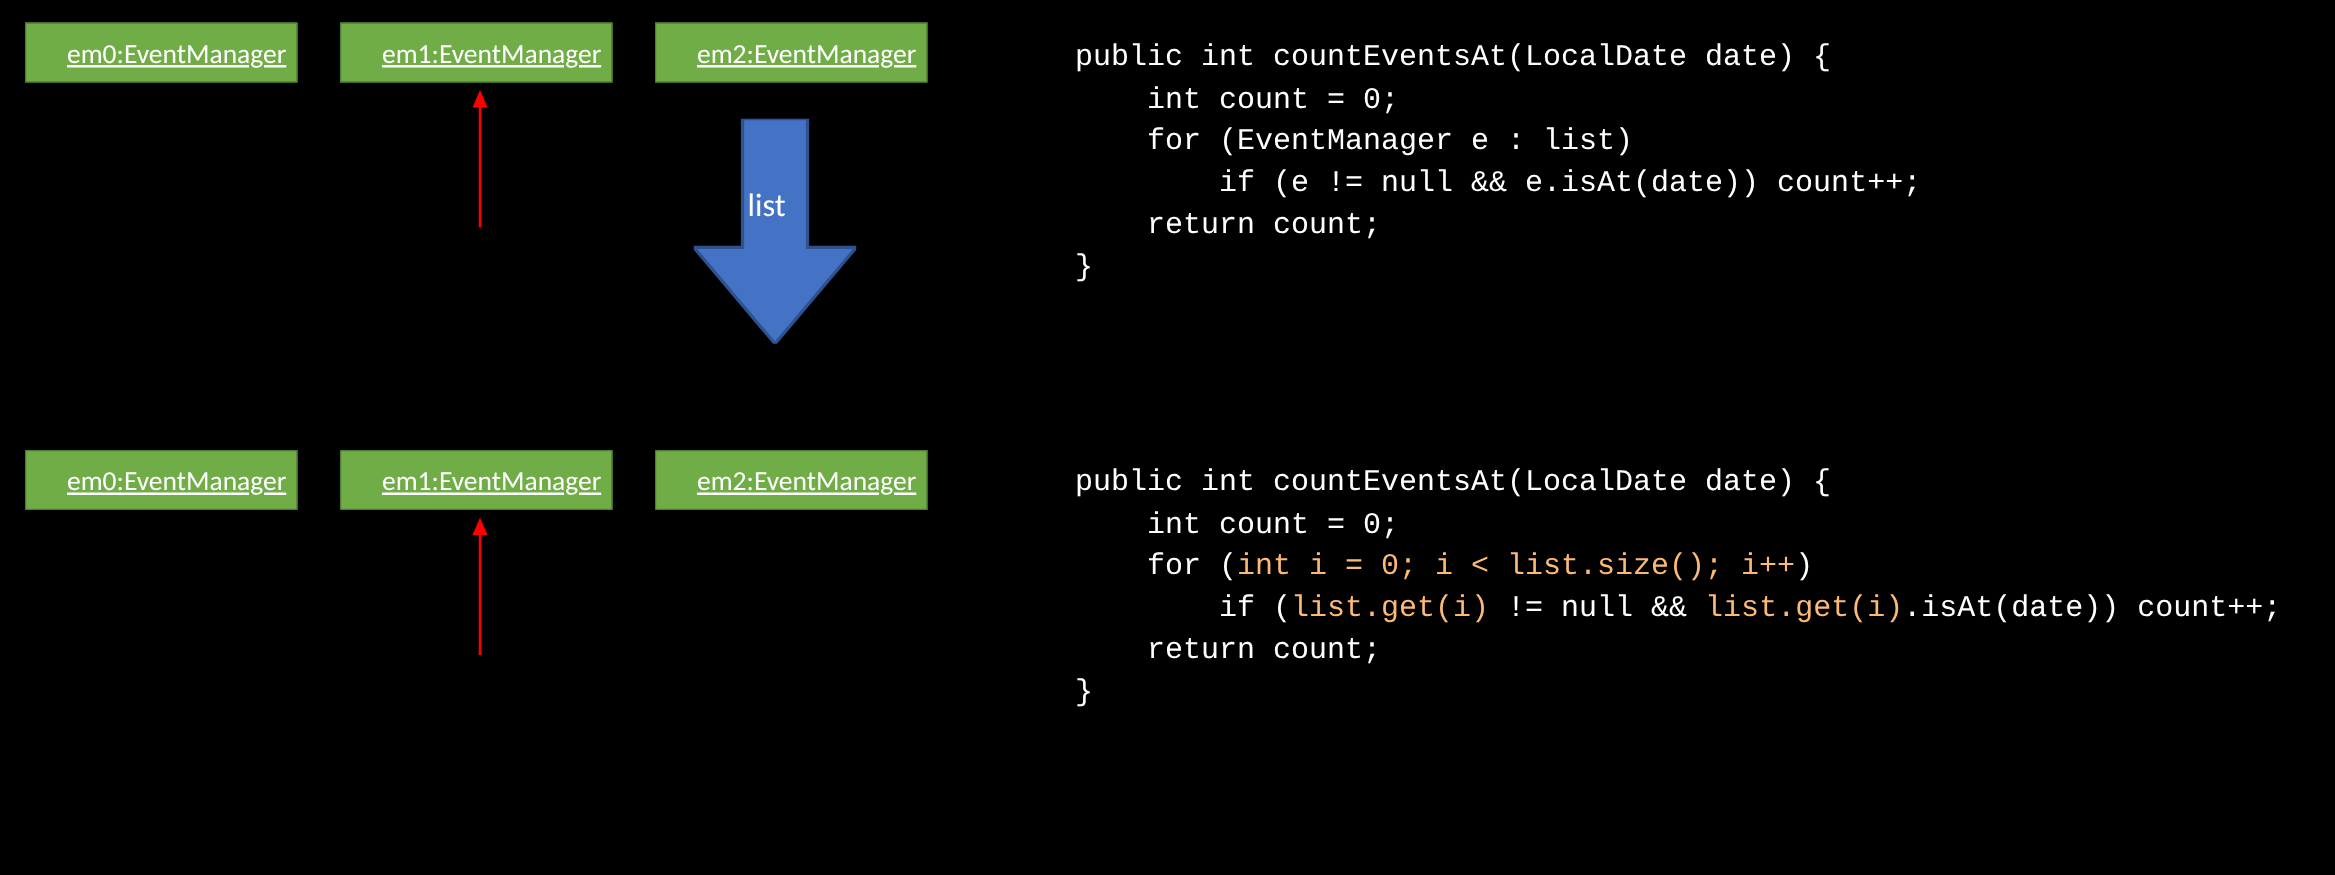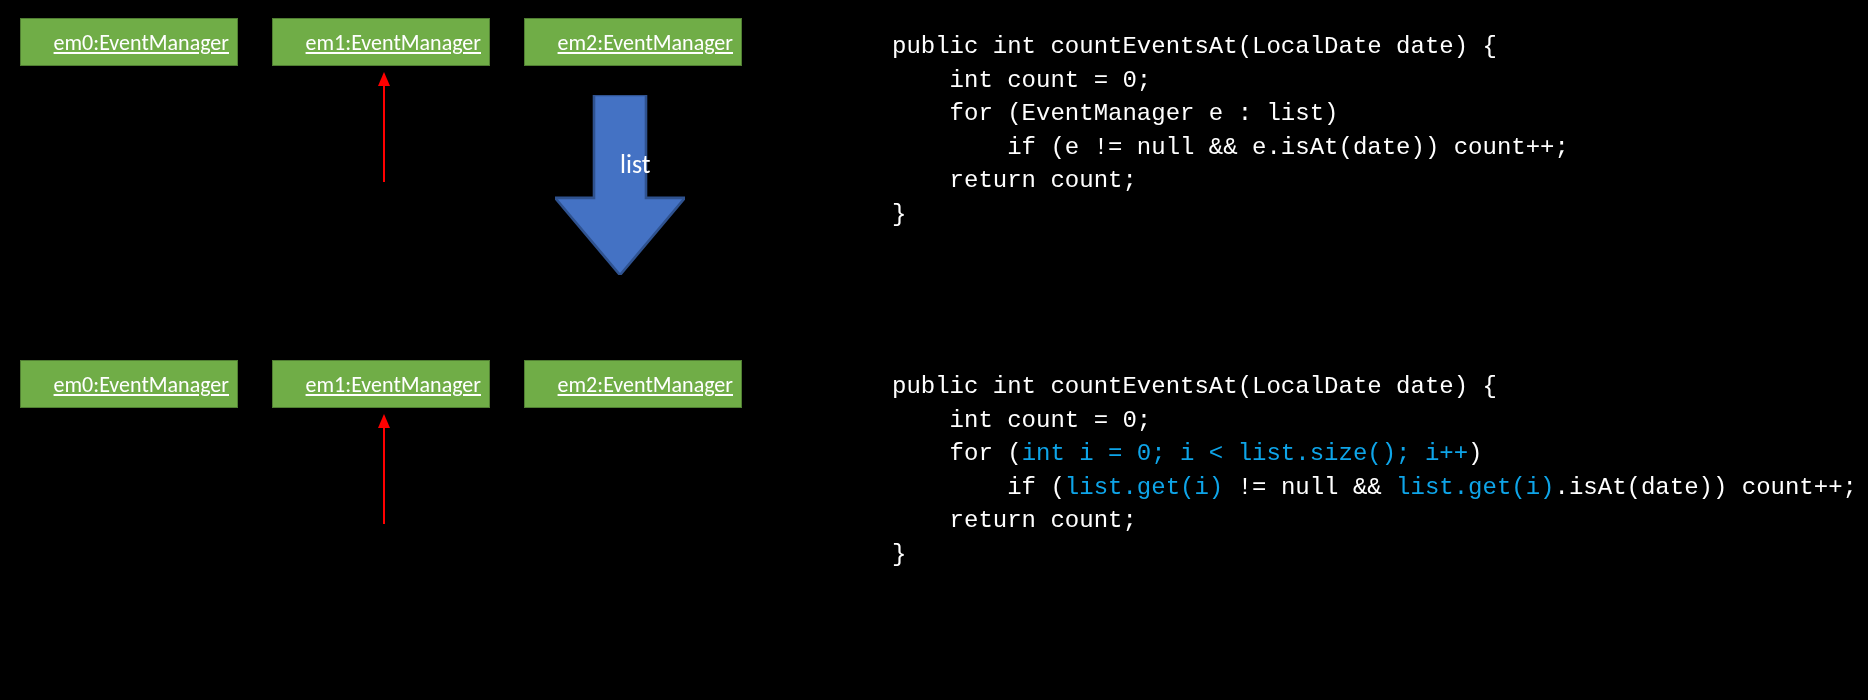--- a/index.html
+++ b/index.html
@@ -27,36 +27,34 @@
     white-space: nowrap;
   }
   .big-arrow {
     position: absolute;
   }
   .big-arrow svg { display:block; }
   .arrow-label {
     position: absolute;
     color: #ffffff;
     font-size: 26px;
-    margin-left: 22px;
   }
   .red-arrow {
     position: absolute;
   }
   .red-arrow svg { display:block; }
   .code-block {
     position: absolute;
     color: #ffffff;
     font-family: Menlo, Consolas, "Courier New", monospace;
     font-size: 24px;
     line-height: 1.4;
     white-space: pre;
-    margin-left: 32px;
   }
-  .hl { color: #0ea5e9; }
+  .hl { color: #fdba74; }
 </style>
 </head>
 <body>
 
 <div class="obj-box" style="left:20px;top:18px;width:218px;">em0:EventManager</div>
 <div class="obj-box" style="left:272px;top:18px;width:218px;">em1:EventManager</div>
 <div class="obj-box" style="left:524px;top:18px;width:218px;">em2:EventManager</div>
 
 <div class="obj-box" style="left:20px;top:360px;width:218px;">em0:EventManager</div>
 <div class="obj-box" style="left:272px;top:360px;width:218px;">em1:EventManager</div>

